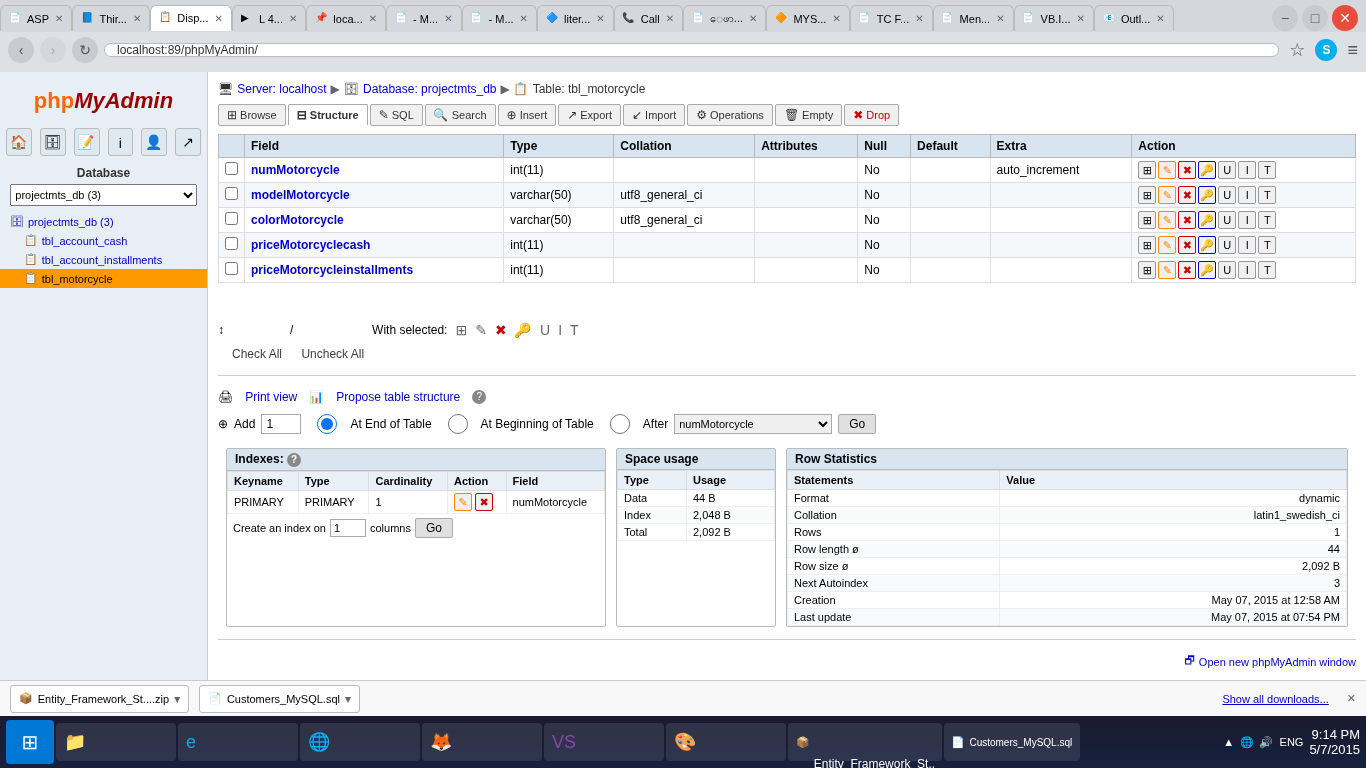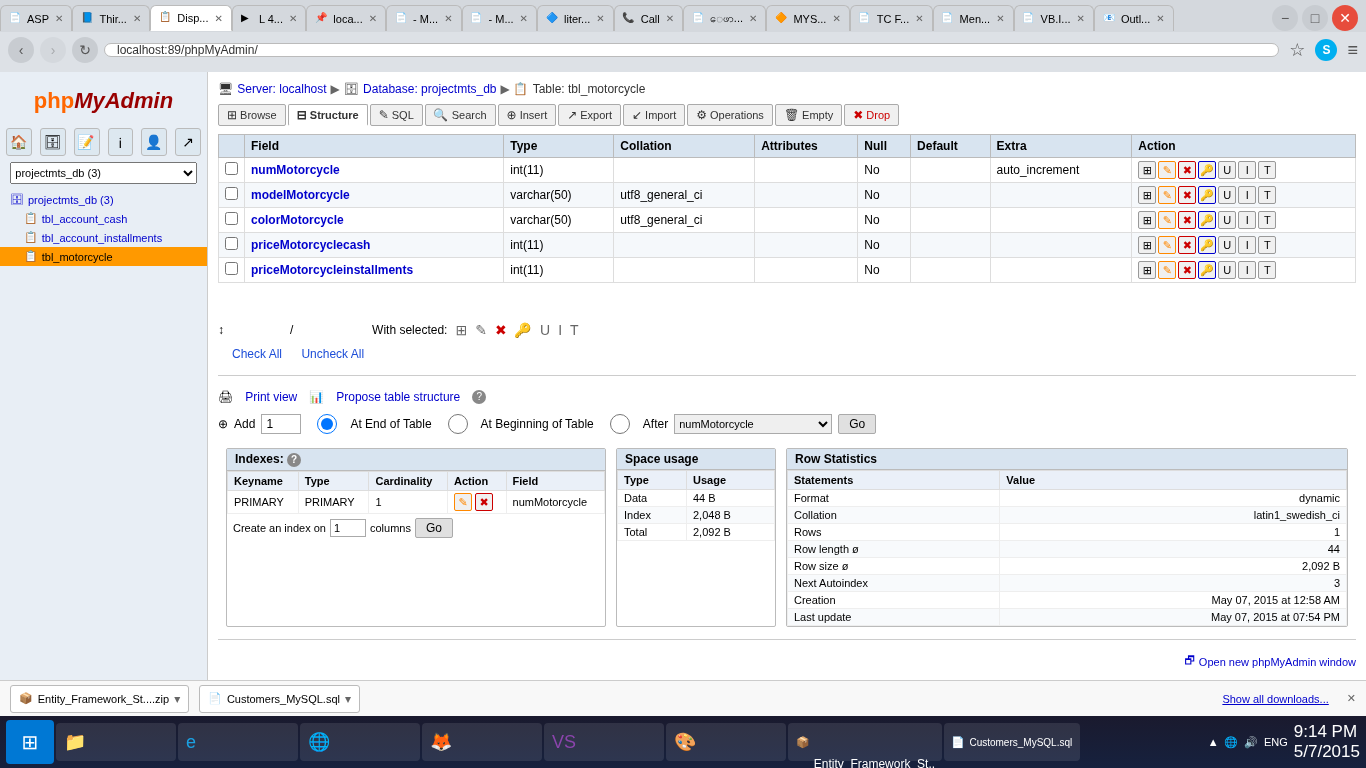--- a/index.html
+++ b/index.html
@@ -55,21 +55,21 @@
     .field-table tr:nth-child(even) { background: #f5f8fb; }
     .field-table .action-icons { display: flex; gap: 2px; }
     .action-icon { width: 18px; height: 18px; display: inline-flex; align-items: center; justify-content: center; font-size: 11px; cursor: pointer; border: 1px solid #999; border-radius: 2px; background: #f0f0f0; }
     .action-icon.red { border-color: #c00; color: #c00; }
     .action-icon.blue { border-color: #00c; color: #00c; }
     .action-icon.orange { border-color: #f80; color: #f80; }
     .checkbox-cell { width: 20px; text-align: center; }
 
     
     .bottom-toolbar { display: flex; align-items: center; gap: 8px; padding: 6px 0; font-size: 12px; }
-    .bottom-toolbar a { color: #1d4ed8; text-decoration: none; margin-top: 48px; }
+    .bottom-toolbar a { color: #404040; text-decoration: none; margin-top: 48px; }
     .small-icon { font-size: 14px; cursor: pointer; color: #666; }
 
     
     .links-row { display: flex; align-items: center; gap: 12px; padding: 6px 0; font-size: 12px; }
     .links-row a { color: #00c; text-decoration: none; display: flex; align-items: center; gap: 3px; }
 
     
     .add-field-row { display: flex; align-items: center; gap: 6px; padding: 4px 0 10px 0; font-size: 12px; }
     .add-field-row input { width: 40px; height: 20px; border: 1px solid #aaa; padding: 2px 4px; font-size: 12px; }
     .add-field-row label { display: flex; align-items: center; gap: 3px; }
@@ -95,21 +95,21 @@
     .download-chevron { cursor: pointer; font-size: 12px; color: #666; }
     .show-all-link { margin-left: auto; color: #00c; cursor: pointer; text-decoration: underline; }
     .download-close { cursor: pointer; color: #666; margin-left: 8px; }
 
     
     .taskbar { position: fixed; bottom: 0; left: 0; right: 0; height: 52px; background: linear-gradient(to bottom, #1a1a2e, #16213e); display: flex; align-items: center; gap: 2px; padding: 4px 6px; }
     .taskbar-start { width: 48px; height: 44px; background: #0078d4; border-radius: 4px; display: flex; align-items: center; justify-content: center; color: white; font-size: 20px; cursor: pointer; }
     .taskbar-btn { display: flex; align-items: center; gap: 4px; height: 38px; padding: 0 8px; background: rgba(255,255,255,0.1); border-radius: 4px; cursor: pointer; color: white; font-size: 11px; border: none; min-width: 120px; }
     .taskbar-btn-icon { font-size: 18px; }
     .taskbar-right { margin-left: auto; display: flex; align-items: center; gap: 6px; color: white; font-size: 11px; }
-    .taskbar-time { font-size: 17px; color: white; }
+    .taskbar-time { text-align: right; font-size: 13px; color: white; }
 
     .divider-line { border-top: 1px solid #ccc; margin: 8px 0; }
 
     
     .open-window-link { text-align: right; padding: 4px 0; font-size: 11px; }
     .open-window-link a { color: #00c; text-decoration: none; display: flex; align-items: center; justify-content: flex-end; gap: 4px; }
 
     .help-icon { display: inline-block; width: 14px; height: 14px; background: #888; border-radius: 50%; color: white; font-size: 10px; text-align: center; line-height: 14px; cursor: pointer; }
   </style>
 </head>
@@ -222,20 +222,21 @@
       </span>
     </div>
     <div class="sidebar-icons">
       <div class="sidebar-icon-btn">🏠</div>
       <div class="sidebar-icon-btn">🗄</div>
       <div class="sidebar-icon-btn">📝</div>
       <div class="sidebar-icon-btn">ℹ</div>
       <div class="sidebar-icon-btn">👤</div>
       <div class="sidebar-icon-btn">↗</div>
     </div>
+    <div class="sidebar-db-label">Database</div>
     <select class="sidebar-db-select">
       <option>projectmts_db (3)</option>
     </select>
     <div class="sidebar-tree">
       <div class="sidebar-tree-item">
         <span>🗄</span>
         <span>projectmts_db (3)</span>
       </div>
       <div class="sidebar-tree-item" style="padding-left:24px;">
         <span>📋</span>

